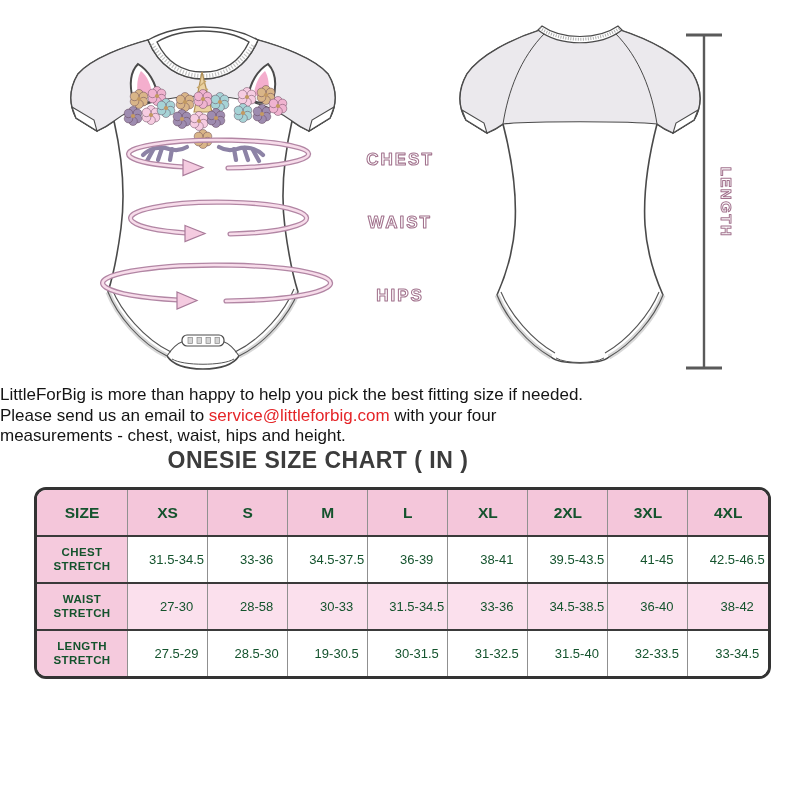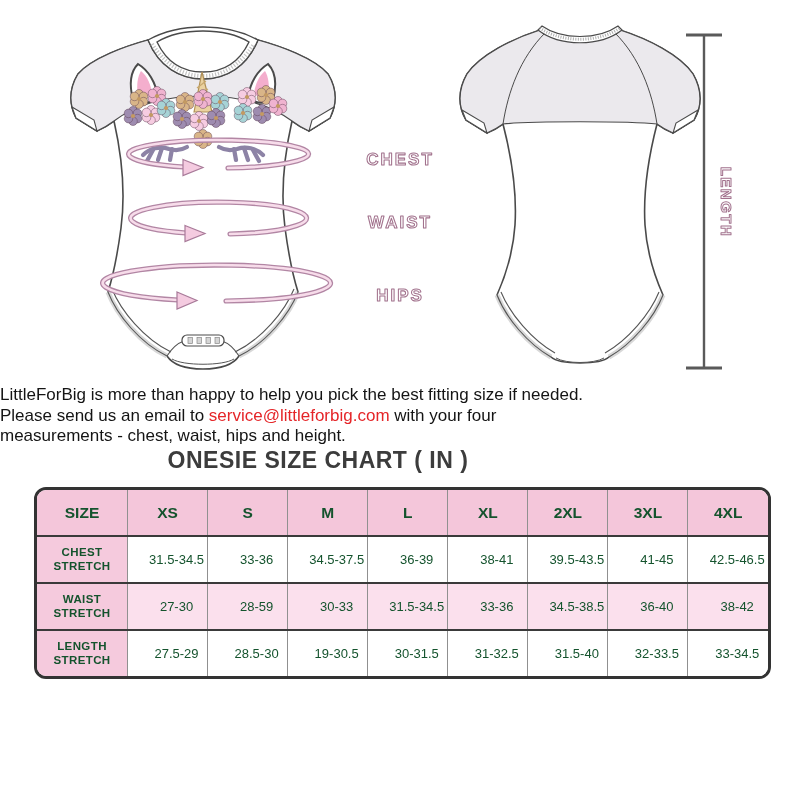--- a/index.html
+++ b/index.html
@@ -220,21 +220,21 @@
             <td>34.5-37.5</td>
             <td>36-39</td>
             <td>38-41</td>
             <td>39.5-43.5</td>
             <td>41-45</td>
             <td>42.5-46.5</td>
           </tr>
           <tr>
             <th class="rowlabel">WAIST STRETCH</th>
             <td>27-30</td>
-            <td>28-59</td>
+            <td>28-58</td>
             <td>30-33</td>
             <td>31.5-34.5</td>
             <td>33-36</td>
             <td>34.5-38.5</td>
             <td>36-40</td>
             <td>38-42</td>
           </tr>
           <tr>
             <th class="rowlabel">LENGTH STRETCH</th>
             <td>27.5-29</td>

